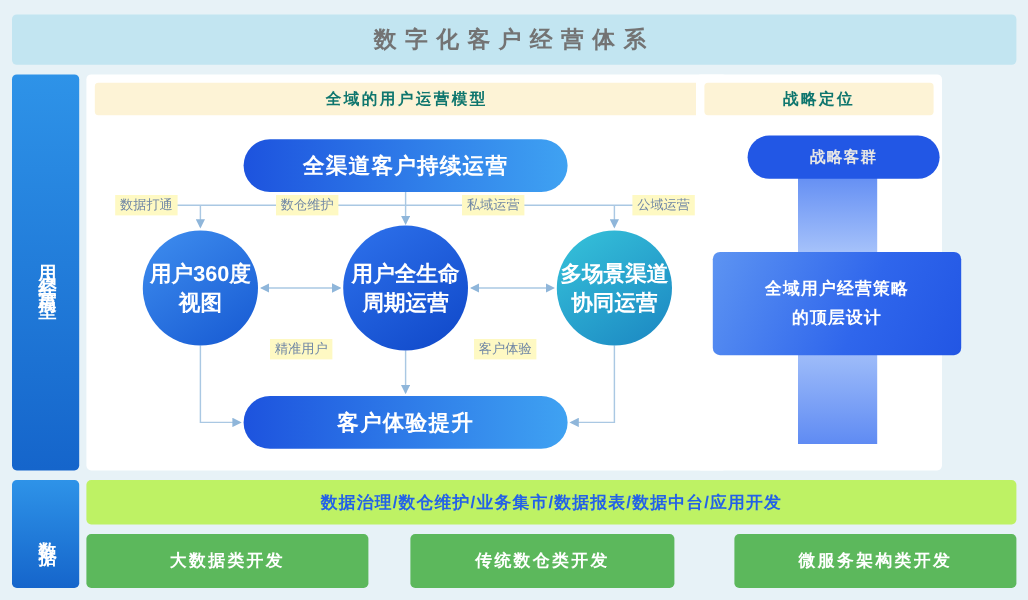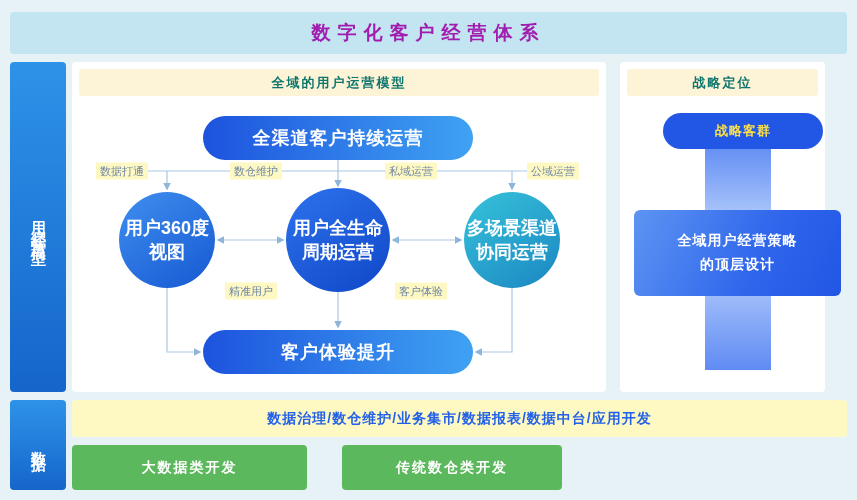--- a/index.html
+++ b/index.html
@@ -1,32 +1,32 @@
 <!DOCTYPE html>
 <html><head>
 <meta charset="utf-8">
 <style>
   * { margin:0; padding:0; box-sizing:border-box; }
   body { font-family:"Liberation Sans", sans-serif; background:#eef6f9; }
   .page { position:relative; width:857px; height:500px; background:#e7f2f7; overflow:hidden; }
 
   .banner { position:absolute; left:10px; top:12px; width:837px; height:42px; background:#c2e5f1;
     border-radius:4px; display:flex; align-items:center; justify-content:center;
-    font-size:19px; font-weight:bold; color:#a21caf; letter-spacing:7px; }
+    font-size:19px; font-weight:bold; color:#737373; letter-spacing:7px; }
 
   .vbar { position:absolute; left:10px; width:56px; border-radius:4px;
     background:linear-gradient(180deg,#2e93e8,#1565cb);
     display:flex; align-items:center; justify-content:center; color:#fff; font-weight:bold; font-size:15px; }
   .vbar span { writing-mode:vertical-lr; text-orientation:upright; letter-spacing:6px; }
   .vbar.model { top:62px; height:330px; }
   .vbar.data  { top:400px; height:90px; }
 
   .panel { position:absolute; top:62px; background:#fff; border-radius:4px; }
   .panel.main  { left:72px;  width:534px; height:330px; }
-  .panel.right { left:620px; width:205px; height:330px; }
+  .panel.right { left:580px; width:205px; height:330px; }
   .panel-header { position:absolute; left:7px; right:7px; top:7px; height:27px; background:#fdf3d6;
     border-radius:3px; display:flex; align-items:center; justify-content:center;
     color:#0f766e; font-weight:bold; font-size:13px; letter-spacing:2px; }
 
   .connectors { position:absolute; left:0; top:0; pointer-events:none; }
 
   .pill { position:absolute; display:flex; align-items:center; justify-content:center;
     color:#fff; font-weight:bold; font-size:18px; letter-spacing:1px;
     background:linear-gradient(90deg,#1d53de,#3fa2f2); border-radius:22px; }
   .pill.top-pill    { left:131px; top:54px;  width:270px; height:44px; }
@@ -40,30 +40,30 @@
 
   .edge-label { position:absolute; transform:translate(-50%,-50%); font-size:11px; color:#6f86a5;
     background:#fef9c3; padding:1px 4px; white-space:nowrap; }
   .el0 { left:50px;  top:109px; } .el1 { left:184px; top:109px; }
   .el2 { left:339px; top:109px; } .el3 { left:481px; top:109px; }
   .el4 { left:179px; top:229px; } .el5 { left:349px; top:229px; }
 
   .funnel { position:absolute; left:85px; top:80px; width:66px; height:228px;
     background:linear-gradient(180deg,rgba(55,110,240,.8),rgba(135,180,252,.45) 45%,rgba(55,110,240,.8)); }
   .dark-pill { position:absolute; left:43px; width:160px; background:#2257e5; border-radius:20px;
-    display:flex; align-items:center; justify-content:center; color:#fde047; font-weight:bold; font-size:13px;
+    display:flex; align-items:center; justify-content:center; color:#e5e5e5; font-weight:bold; font-size:13px;
     text-align:center; white-space:pre-line; line-height:1.3; letter-spacing:1px; }
   .dark-pill.top    { top:51px; height:36px; }
   .dark-pill.bottom { top:275px; height:52px; border-radius:26px; }
   .center-box { position:absolute; left:14px; top:148px; width:207px; height:86px; border-radius:6px;
     background:linear-gradient(115deg,#5d94f2 0%,#2f66ec 60%,#2256e4 100%);
     display:flex; align-items:center; justify-content:center; text-align:center;
     color:#fff; font-weight:bold; font-size:14px; white-space:pre-line; line-height:1.7; letter-spacing:1px; }
 
-  .data-bar { position:absolute; left:72px; top:400px; width:775px; height:37px; background:#fef9c3;
+  .data-bar { position:absolute; left:72px; top:400px; width:775px; height:37px; background:#bef264;
     border-radius:4px; display:flex; align-items:center; justify-content:center;
     color:#2361e8; font-weight:bold; font-size:14px; letter-spacing:1px; }
   .green-btn { position:absolute; top:445px; height:45px; background:#5cb85c; border-radius:4px;
     display:flex; align-items:center; justify-content:center; color:#fff; font-weight:bold;
     font-size:14px; letter-spacing:2px; }
   .b1 { left:72px;  width:235px; }
   .b2 { left:342px; width:220px; }
   .b3 { left:612px; width:235px; }
 </style>
 </head>
@@ -128,14 +128,15 @@
     <div class="funnel"></div>
     <div class="dark-pill top">战略客群</div>
     <div class="center-box">全域用户经营策略
 的顶层设计</div>
   </div>
 
   <div class="data-bar">数据治理/数仓维护/业务集市/数据报表/数据中台/应用开发</div>
 
   <div class="green-btn b1">大数据类开发</div>
   <div class="green-btn b2">传统数仓类开发</div>
+  <div class="green-btn b3">微服务架构类开发</div>
 
 </div>
 
 </body></html>

